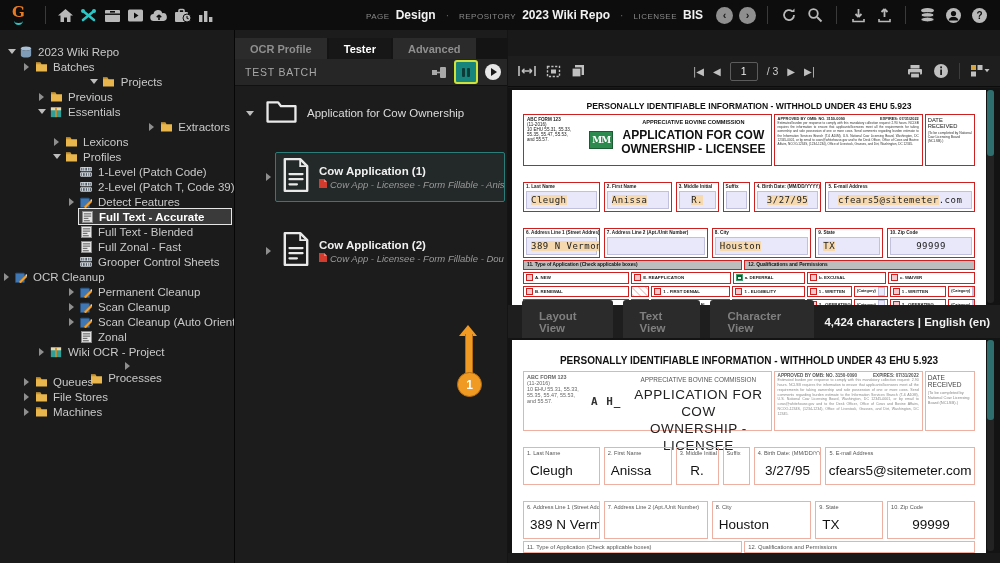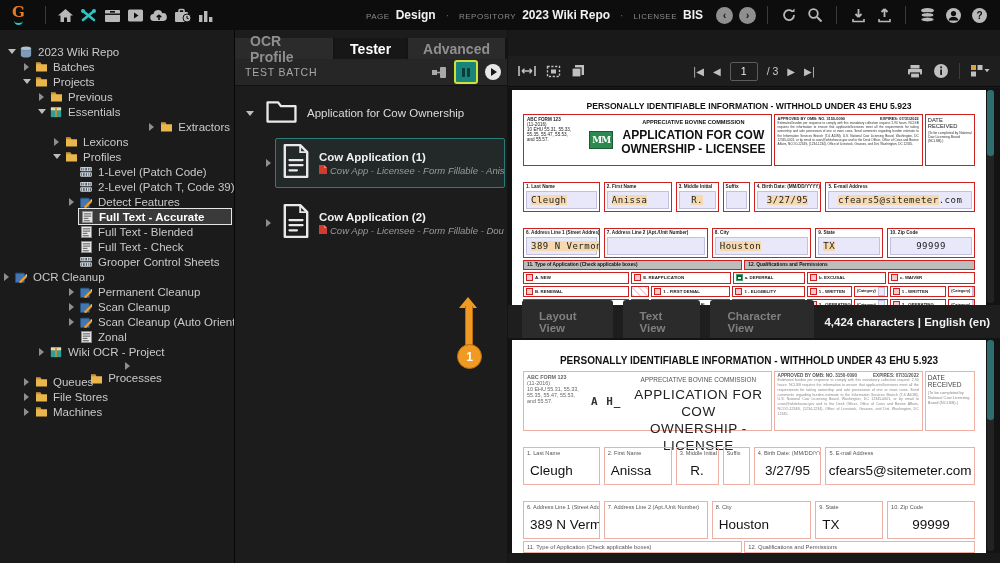--- a/index.html
+++ b/index.html
@@ -32,36 +32,36 @@
   .tw{width:13px;flex:0 0 13px;display:flex;align-items:center;justify-content:center;}
   .a-down{width:0;height:0;border-left:4px solid transparent;border-right:4px solid transparent;border-top:5px solid #bdbdbd;}
   .a-right{width:0;height:0;border-top:4px solid transparent;border-bottom:4px solid transparent;border-left:5px solid #8f8f8f;}
   .tcontent{display:flex;align-items:center;gap:5px;padding:0 4px 0 1px;height:15px;}
   .tcontent.sel{background:#3a3a3a;border:1px solid #e6e6e6;color:#fff;font-weight:700;flex:1;margin-right:2px;}
   .ticon{width:14px;display:flex;align-items:center;justify-content:center;}
 
   
   .center-panel{position:absolute;top:30px;left:235px;width:272px;bottom:0;background:#1c1c1c;overflow:hidden;}
   .ctabs{display:flex;margin-top:8px;height:21px;background:#141414;align-items:stretch;}
-  .ctab{padding:0 15px;display:flex;align-items:center;font-size:14px;font-weight:700;color:#8f8f8f;
+  .ctab{padding:0 15px;display:flex;align-items:center;font-size:11px;font-weight:700;color:#8f8f8f;
         background:#2b2b2b;margin-right:2px;cursor:pointer;}
   .ctab.active{background:#171717;color:#fff;}
   .tb-batchbar{height:26px;background:#262626;display:flex;align-items:center;padding:0 6px 0 10px;border-bottom:1px solid #111;}
   .tb-batchbar .bb-label{font-size:10.5px;color:#a8a8a8;letter-spacing:.8px;}
   .bb-icons{margin-left:auto;display:flex;align-items:center;gap:7px;}
   .flaskbtn{width:20px;height:20px;background:#17857b;border:2px solid #cfe23c;border-radius:3px;
             display:flex;align-items:center;justify-content:center;gap:2px;cursor:pointer;}
   .flaskbtn i{display:block;width:3px;height:9px;background:#0c3b38;border-radius:1px;}
   .playbtn{width:16px;height:16px;border-radius:50%;background:#e8e8e8;display:flex;align-items:center;justify-content:center;cursor:pointer;}
   .playbtn b{width:0;height:0;border-top:4px solid transparent;border-bottom:4px solid transparent;border-left:6px solid #1a1a1a;margin-left:1px;}
 
   .batch-tree{position:relative;padding-top:12px;}
   .folder-row{display:flex;align-items:center;gap:9px;padding-left:8px;}
   .folder-row .flabel{font-size:11.5px;color:#dcdcdc;}
-  .docrow{display:flex;align-items:center;margin-top:10px;}
+  .docrow{display:flex;align-items:center;margin-top:24px;}
   .docrow .tw{margin-left:27px;}
   .docbox{flex:1;display:flex;align-items:center;gap:9px;border:1px solid transparent;border-radius:2px;
           padding:4px 4px 4px 6px;margin-right:2px;overflow:hidden;cursor:pointer;}
   .docbox.sel{border-color:#2a7d78;background:#232828;}
   .doctext{min-width:0;}
   .doctitle{font-size:11.5px;font-weight:700;color:#f0f0f0;white-space:nowrap;}
   .docsub{font-size:9.5px;font-style:italic;color:#9a9a9a;white-space:nowrap;display:flex;align-items:center;gap:3px;margin-top:2px;}
 
   .callout{position:absolute;pointer-events:none;z-index:20;}
   .co-head{position:absolute;left:224px;top:49px;width:0;height:0;border-left:9px solid transparent;
@@ -332,21 +332,21 @@
           <span class="tcontent">
             <span class="ticon">
               <svg width="13" height="11" viewBox="0 0 16 14">
                 <path d="M1 2 h5.5 l1.5 2 H15 v9.5 H1 Z" fill="#e9b64d"></path>
                 <path d="M1 2 h5.5 l1.5 2 H1 Z" fill="#c8922d"></path>
               </svg>
             </span>
             <span class="tlabel">Batches</span>
           </span>
         </div>
-        <div class="trow" style="padding-left: 20px;">
+        <div class="trow" style="padding-left: 20px; justify-content: center;">
           <span class="tw">
             <span class="a-down"></span>
           </span>
           <span class="tcontent">
             <span class="ticon">
               <svg width="13" height="11" viewBox="0 0 16 14">
                 <path d="M1 2 h5.5 l1.5 2 H15 v9.5 H1 Z" fill="#e9b64d"></path>
                 <path d="M1 2 h5.5 l1.5 2 H1 Z" fill="#c8922d"></path>
               </svg>
             </span>
@@ -528,21 +528,21 @@
               <svg width="11" height="12" viewBox="0 0 12 13">
                 <rect x="0.5" y="0.5" width="11" height="12" fill="#e6e6e6" stroke="#8a8a8a"></rect>
                 <g fill="#6f6f6f">
                   <rect x="2" y="2.4" width="8" height="1.3"></rect>
                   <rect x="2" y="4.9" width="8" height="1.3"></rect>
                   <rect x="2" y="7.4" width="5" height="1.3"></rect>
                   <rect x="2" y="9.9" width="6.5" height="1.3"></rect>
                 </g>
               </svg>
             </span>
-            <span class="tlabel">Full Text - Check</span>
+            <span class="tlabel">Full Zonal - Fast</span>
           </span>
         </div>
         <div class="trow" style="padding-left: 65px;">
           <span class="tw"></span>
           <span class="tcontent">
             <span class="ticon">
               <svg width="12" height="10" viewBox="0 0 14 12">
                 <rect x="0" y="0" width="14" height="5.2" rx="1" fill="#cfd6dd"></rect>
                 <rect x="0" y="6.4" width="14" height="5.2" rx="1" fill="#cfd6dd"></rect>
                 <g fill="#555e68">

